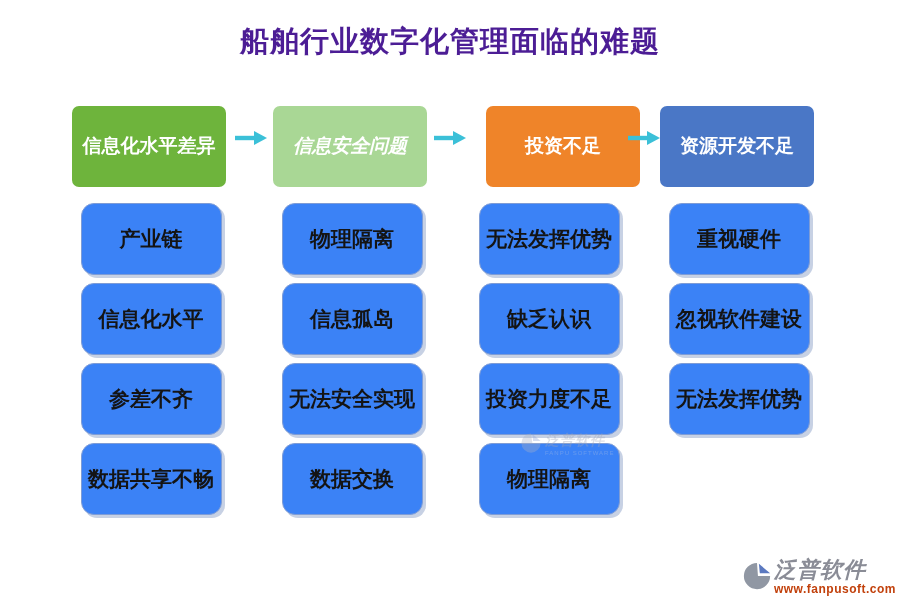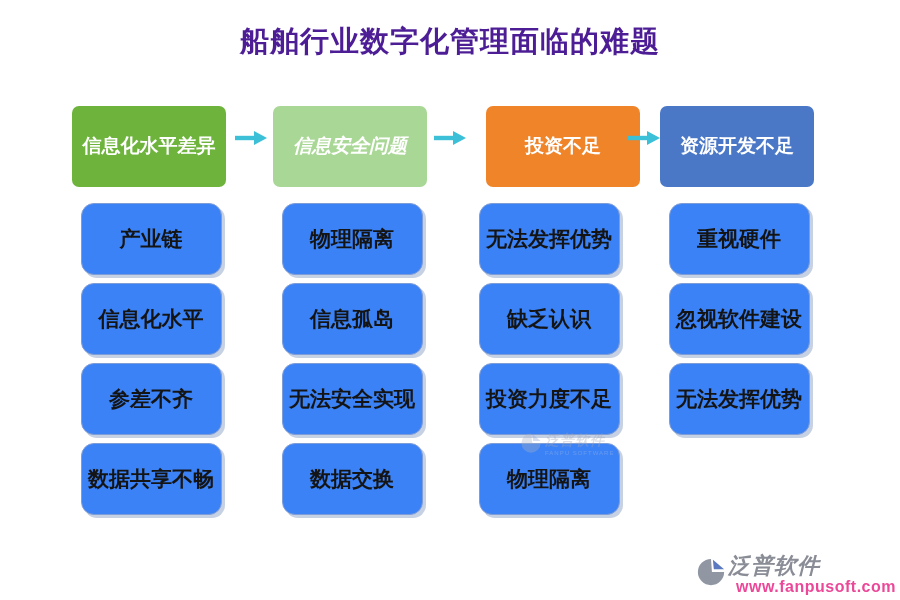--- a/index.html
+++ b/index.html
@@ -72,22 +72,22 @@
     position: absolute; right: 4px; bottom: 4px;
     display: flex; align-items: flex-start; z-index: 6;
   }
   .logo .logo-glyph { width: 30px; height: 30px; margin-right: 2px; margin-top: 2px; }
   .logo-text-wrap { display: flex; flex-direction: column; align-items: flex-start; }
   .logo-name {
     font-size: 22px; font-weight: bold; font-style: italic;
     color: #8A8C96; letter-spacing: 1px; line-height: 1.0; white-space: nowrap;
   }
   .logo-url {
-    font-size: 16px; font-weight: bold; color: #ec4899;
-    letter-spacing: 0.5px; margin-top: 1px; white-space: nowrap; margin-left: 8px;
+    font-size: 12px; font-weight: bold; color: #c2410c;
+    letter-spacing: 0.5px; margin-top: 1px; white-space: nowrap;
   }
 </style>
 </head>
 <body>
 
 <div class="canvas">
 
   <div class="title">船舶行业数字化管理面临的难题</div>
 
   <div class="column col-0">

